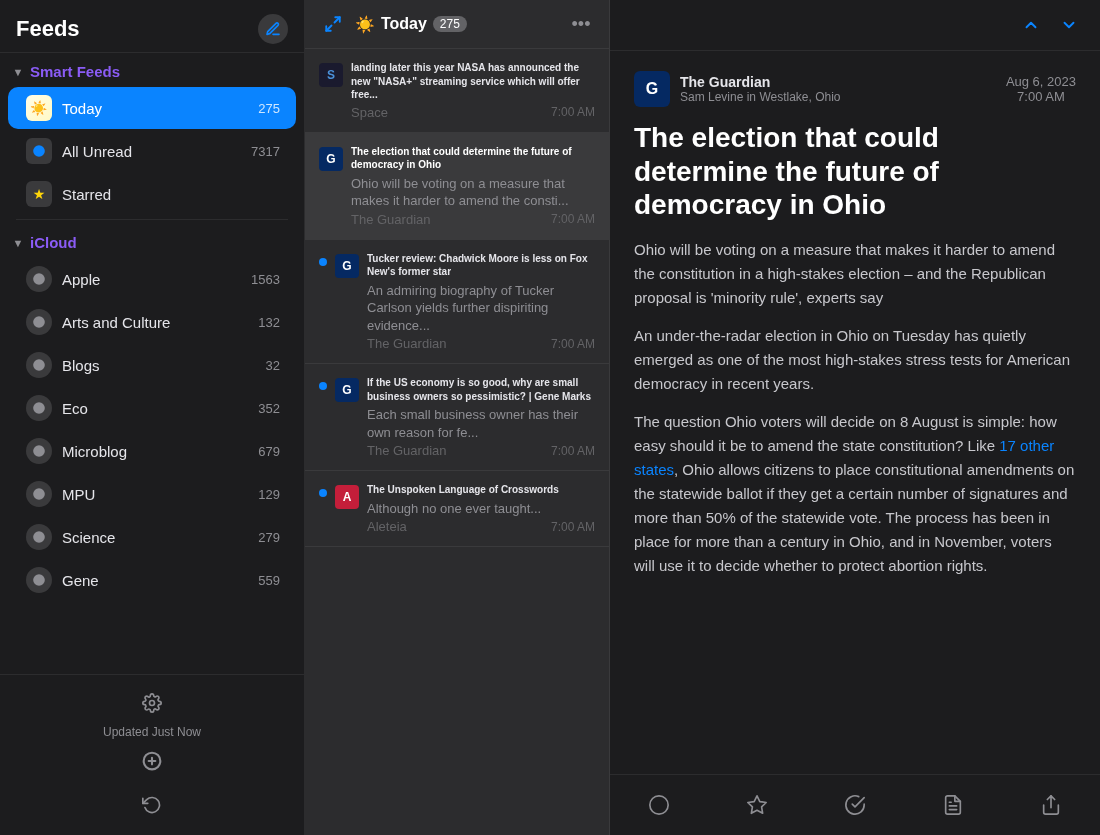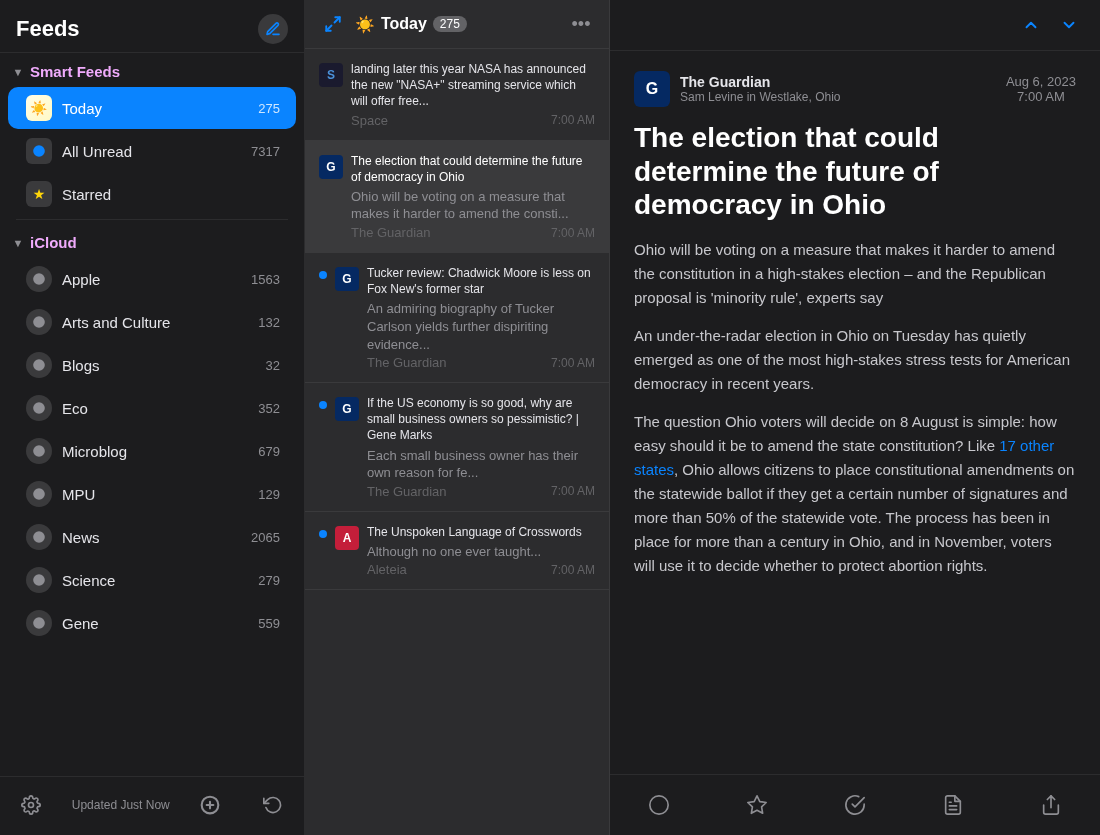--- a/index.html
+++ b/index.html
@@ -67,21 +67,21 @@
       display: flex;
       align-items: center;
       justify-content: center;
       color: #8e8e93;
       font-size: 11px;
       margin-right: 4px;
     }
     .section-header-label {
       font-size: 15px;
       font-weight: 600;
-      color: #f0abfc;
+      color: #8b5cf6;
       text-align: center;
     }
 
     .sidebar-item {
       display: flex;
       align-items: center;
       padding: 8px 16px 8px 18px;
       cursor: pointer;
       border-radius: 10px;
       margin: 1px 8px;
@@ -136,20 +136,21 @@
       color: #8e8e93;
       flex-shrink: 0;
     }
 
     .sidebar-footer {
       border-top: 1px solid #2c2c2e;
       padding: 6px 0 8px 0;
       display: flex;
       align-items: center;
       justify-content: space-around;
+      flex-direction: column;
     }
     .footer-btn {
       width: 44px;
       height: 44px;
       display: flex;
       align-items: center;
       justify-content: center;
       cursor: pointer;
       color: #8e8e93;
       font-size: 18px;
@@ -256,22 +257,22 @@
       font-size: 12px;
       font-weight: 700;
       flex-shrink: 0;
       margin-top: 2px;
     }
     .guardian-icon { background: #052962; color: #fff; }
     .aleteia-icon { background: #c41e3a; color: #fff; }
 
     .article-content { flex: 1; }
     .article-title {
-      font-size: 12px;
-      font-weight: 400;
+      font-size: 10px;
+      font-weight: 700;
       color: #e5e5ea;
       line-height: 1.35;
       margin-bottom: 3px;
     }
     .article-item.selected .article-title { color: #fff; }
     .article-excerpt {
       font-size: 13px;
       color: #8e8e93;
       line-height: 1.35;
       display: -webkit-box;
@@ -531,29 +532,20 @@
     <div class="sidebar-item">
       <div class="feed-item-icon">
         <svg width="14" height="14" viewBox="0 0 24 24" fill="#8e8e93">
             <circle cx="12" cy="12" r="10"></circle>
           </svg>
       </div>
       <span class="item-label">MPU</span>
       <span class="item-count">129</span>
     </div>
 
-    <div class="sidebar-item">
-      <div class="feed-item-icon">
-        <svg width="14" height="14" viewBox="0 0 24 24" fill="#8e8e93">
-            <circle cx="12" cy="12" r="10"></circle>
-          </svg>
-      </div>
-      <span class="item-label">News</span>
-      <span class="item-count">2065</span>
-    </div>
 
     <div class="sidebar-item">
       <div class="feed-item-icon">
         <svg width="14" height="14" viewBox="0 0 24 24" fill="#8e8e93">
             <circle cx="12" cy="12" r="10"></circle>
           </svg>
       </div>
       <span class="item-label">Science</span>
       <span class="item-count">279</span>
     </div>

